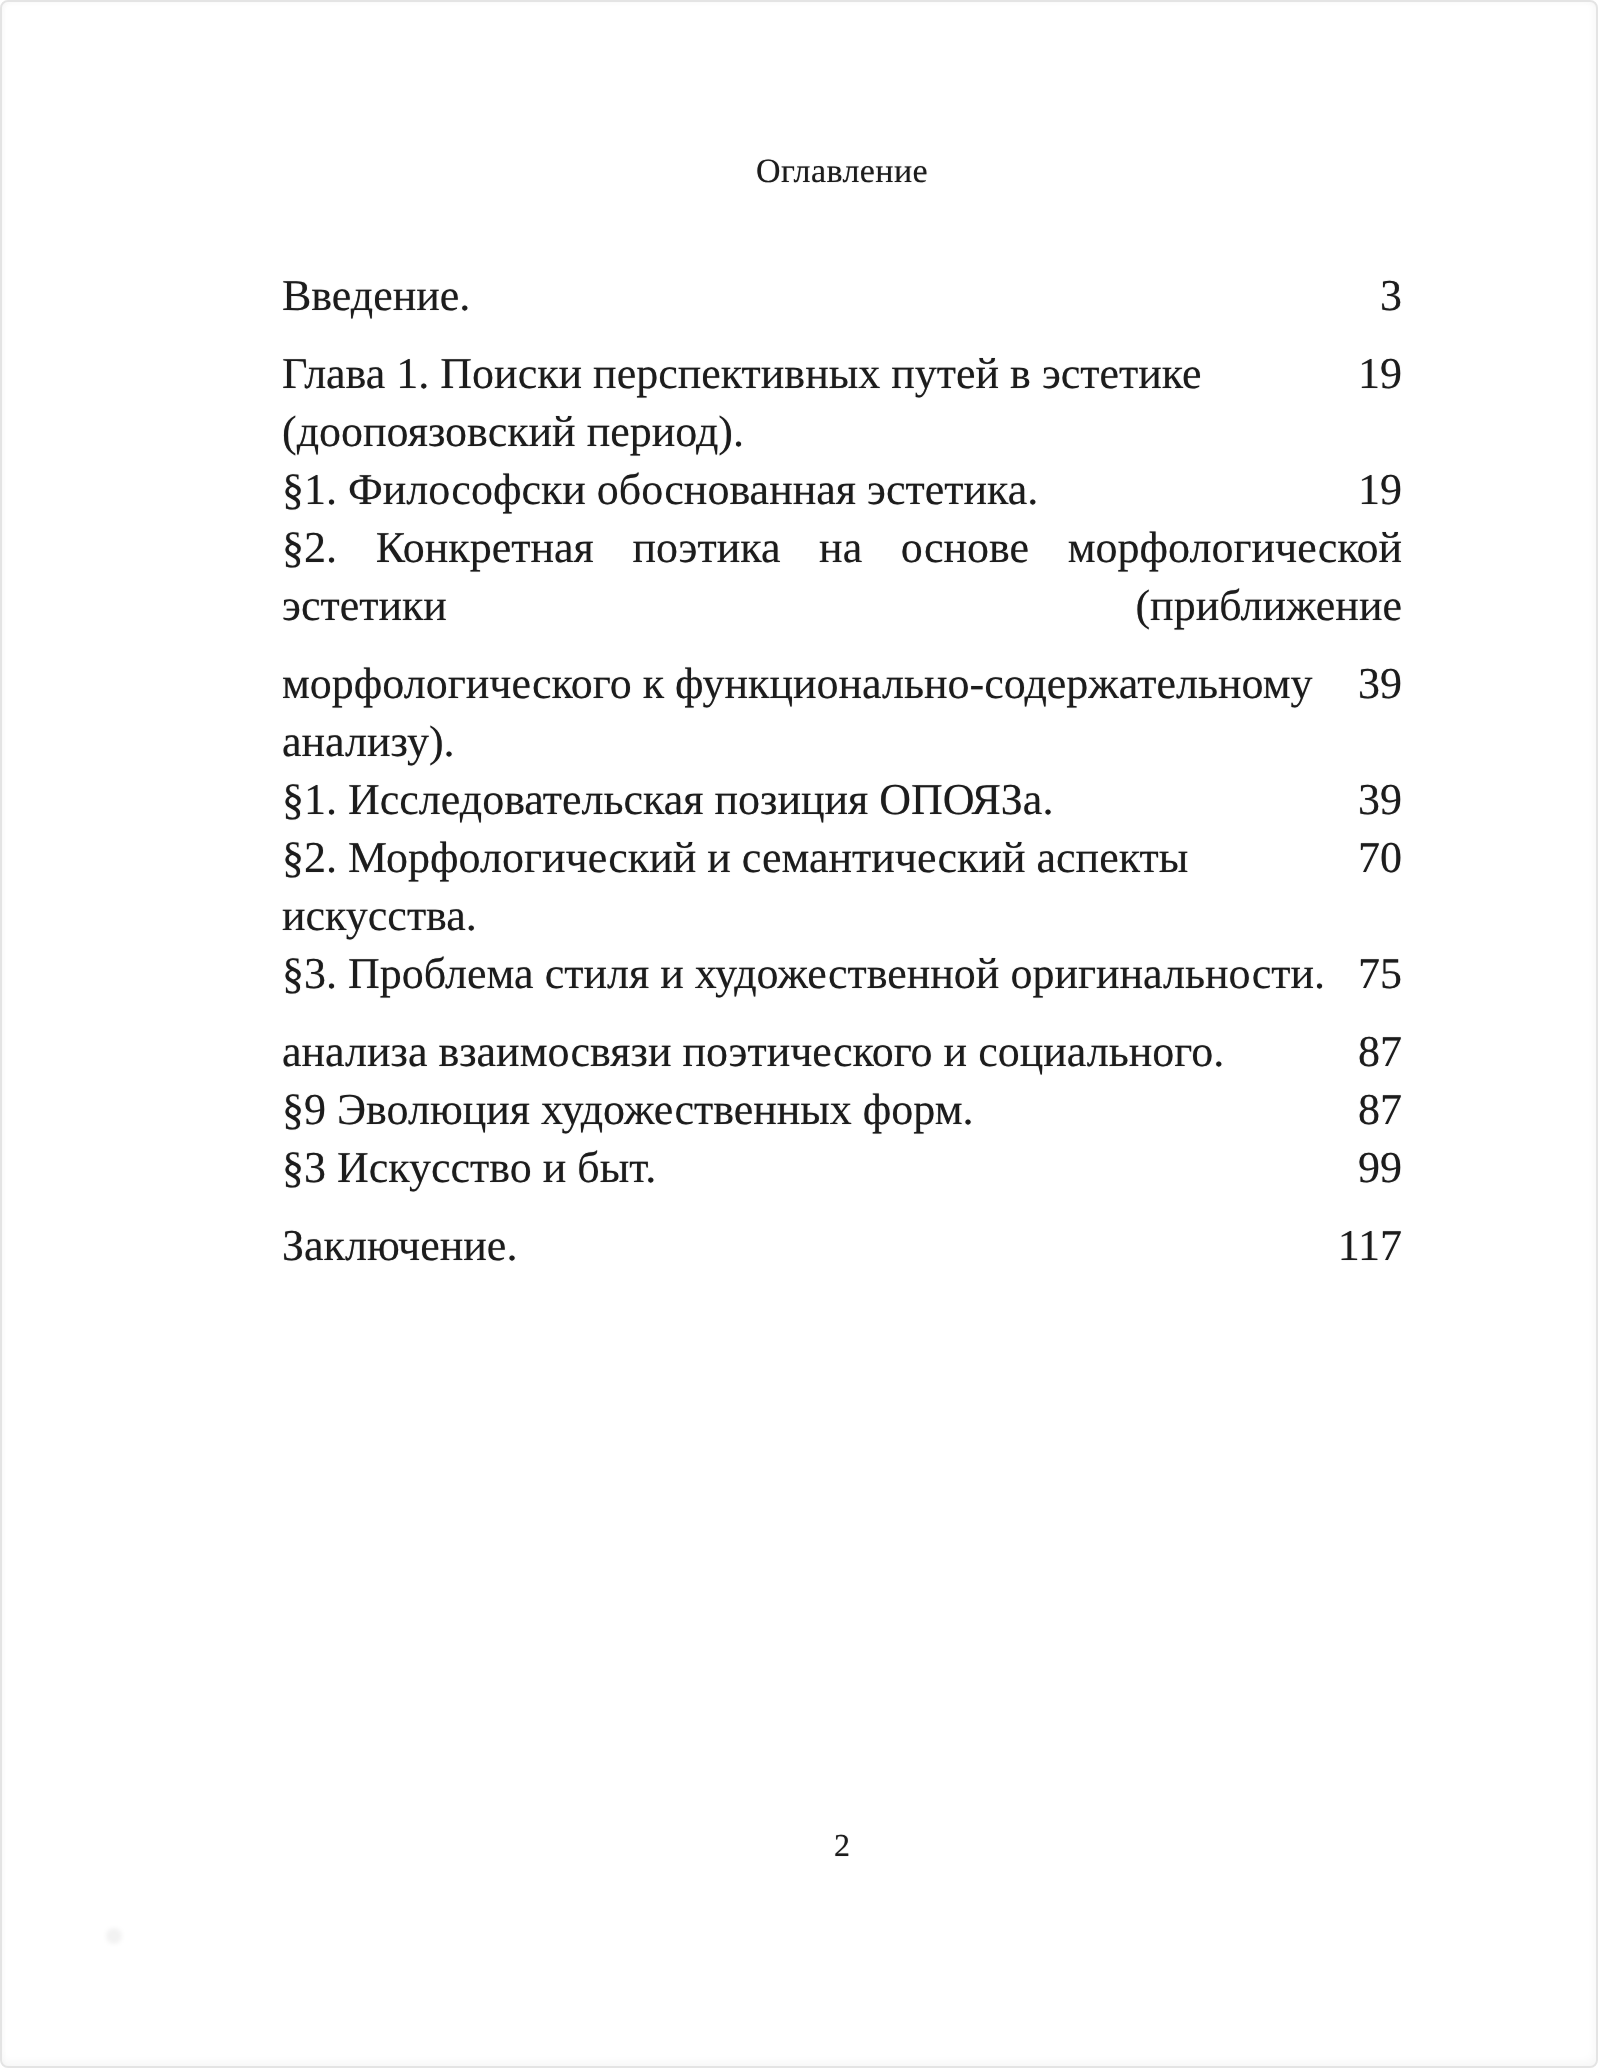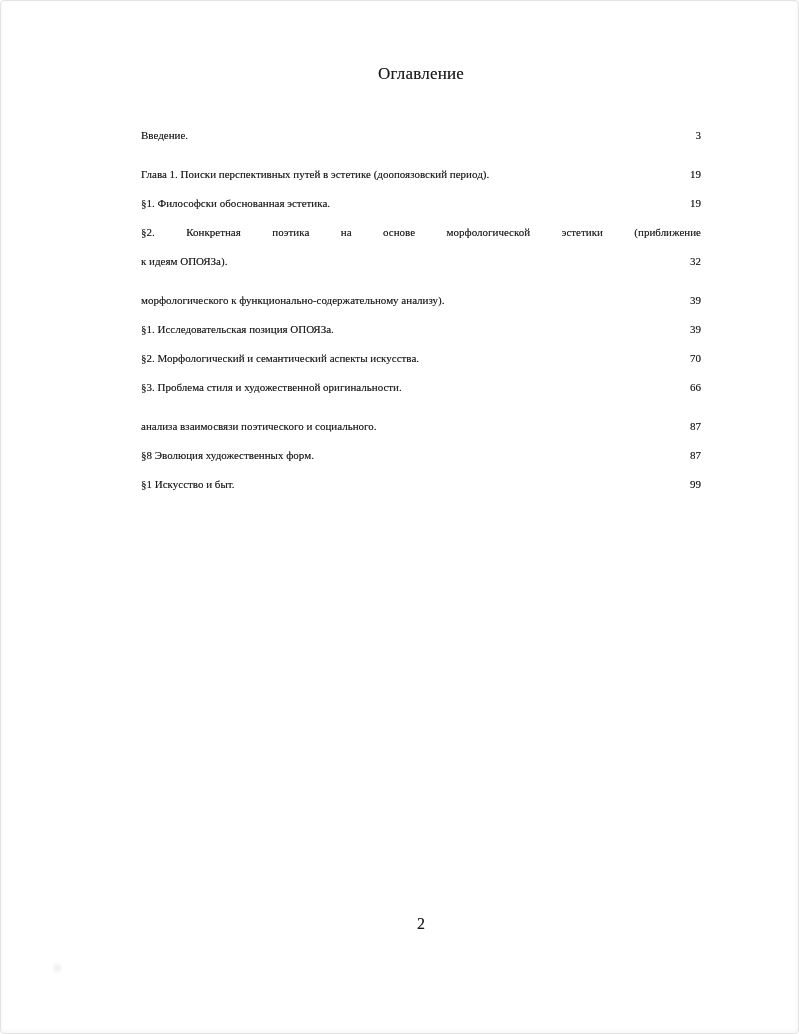--- a/index.html
+++ b/index.html
@@ -27,27 +27,27 @@
   .content {
     position: absolute;
     top: 62px;
     left: 140px;
     width: 560px;
   }
   .title {
     font-size: 17px;
     font-weight: normal;
     line-height: 22px;
-    margin: 0;
+    margin: 12px;
     text-align: center;
     letter-spacing: 0.2px;
   }
   .toc {
     margin-top: 36px;
-    font-size: 11px;
+    font-size: 22px;
   }
   .group + .group {
     margin-top: 10px;
   }
   .line {
     line-height: 29px;
     white-space: nowrap;
   }
   .line.just {
     white-space: normal;
@@ -116,24 +116,20 @@
           </div>
         </div>
         <div class="entry">
           <div class="line last t">
             <span class="txt">§1. Философски обоснованная эстетика.</span>
             <span class="pg">19</span>
           </div>
         </div>
         <div class="entry">
           <div class="line just t">§2. Конкретная поэтика на основе морфологической эстетики (приближение</div>
-          <div class="line last t">
-            <span class="txt">к идеям ОПОЯЗа).</span>
-            <span class="pg">32</span>
-          </div>
         </div>
       </div>
 
       <div class="group">
         <div class="entry">
           <div class="line last t">
             <span class="txt">морфологического к функционально-содержательному анализу).</span>
             <span class="pg">39</span>
           </div>
         </div>
@@ -145,46 +141,54 @@
         </div>
         <div class="entry">
           <div class="line last t">
             <span class="txt">§2. Морфологический и семантический аспекты искусства.</span>
             <span class="pg">70</span>
           </div>
         </div>
         <div class="entry">
           <div class="line last t">
             <span class="txt">§3. Проблема стиля и художественной оригинальности.</span>
-            <span class="pg">66</span>
+            <span class="pg">75</span>
           </div>
         </div>
       </div>
 
       <div class="group">
         <div class="entry">
           <div class="line last t">
             <span class="txt">анализа взаимосвязи поэтического и социального.</span>
             <span class="pg">87</span>
           </div>
         </div>
         <div class="entry">
           <div class="line last t">
-            <span class="txt">§8 Эволюция художественных форм.</span>
+            <span class="txt">§9 Эволюция художественных форм.</span>
             <span class="pg">87</span>
           </div>
         </div>
         <div class="entry">
           <div class="line last t">
-            <span class="txt">§1 Искусство и быт.</span>
+            <span class="txt">§3 Искусство и быт.</span>
             <span class="pg">99</span>
           </div>
         </div>
       </div>
 
+      <div class="group">
+        <div class="entry">
+          <div class="line last t">
+            <span class="txt">Заключение.</span>
+            <span class="pg">117</span>
+          </div>
+        </div>
+      </div>
 
 
     </div>
   </div>
 
   <div class="footer-num t">2</div>
   <div class="speck"></div>
 </div>
 
 </body></html>

